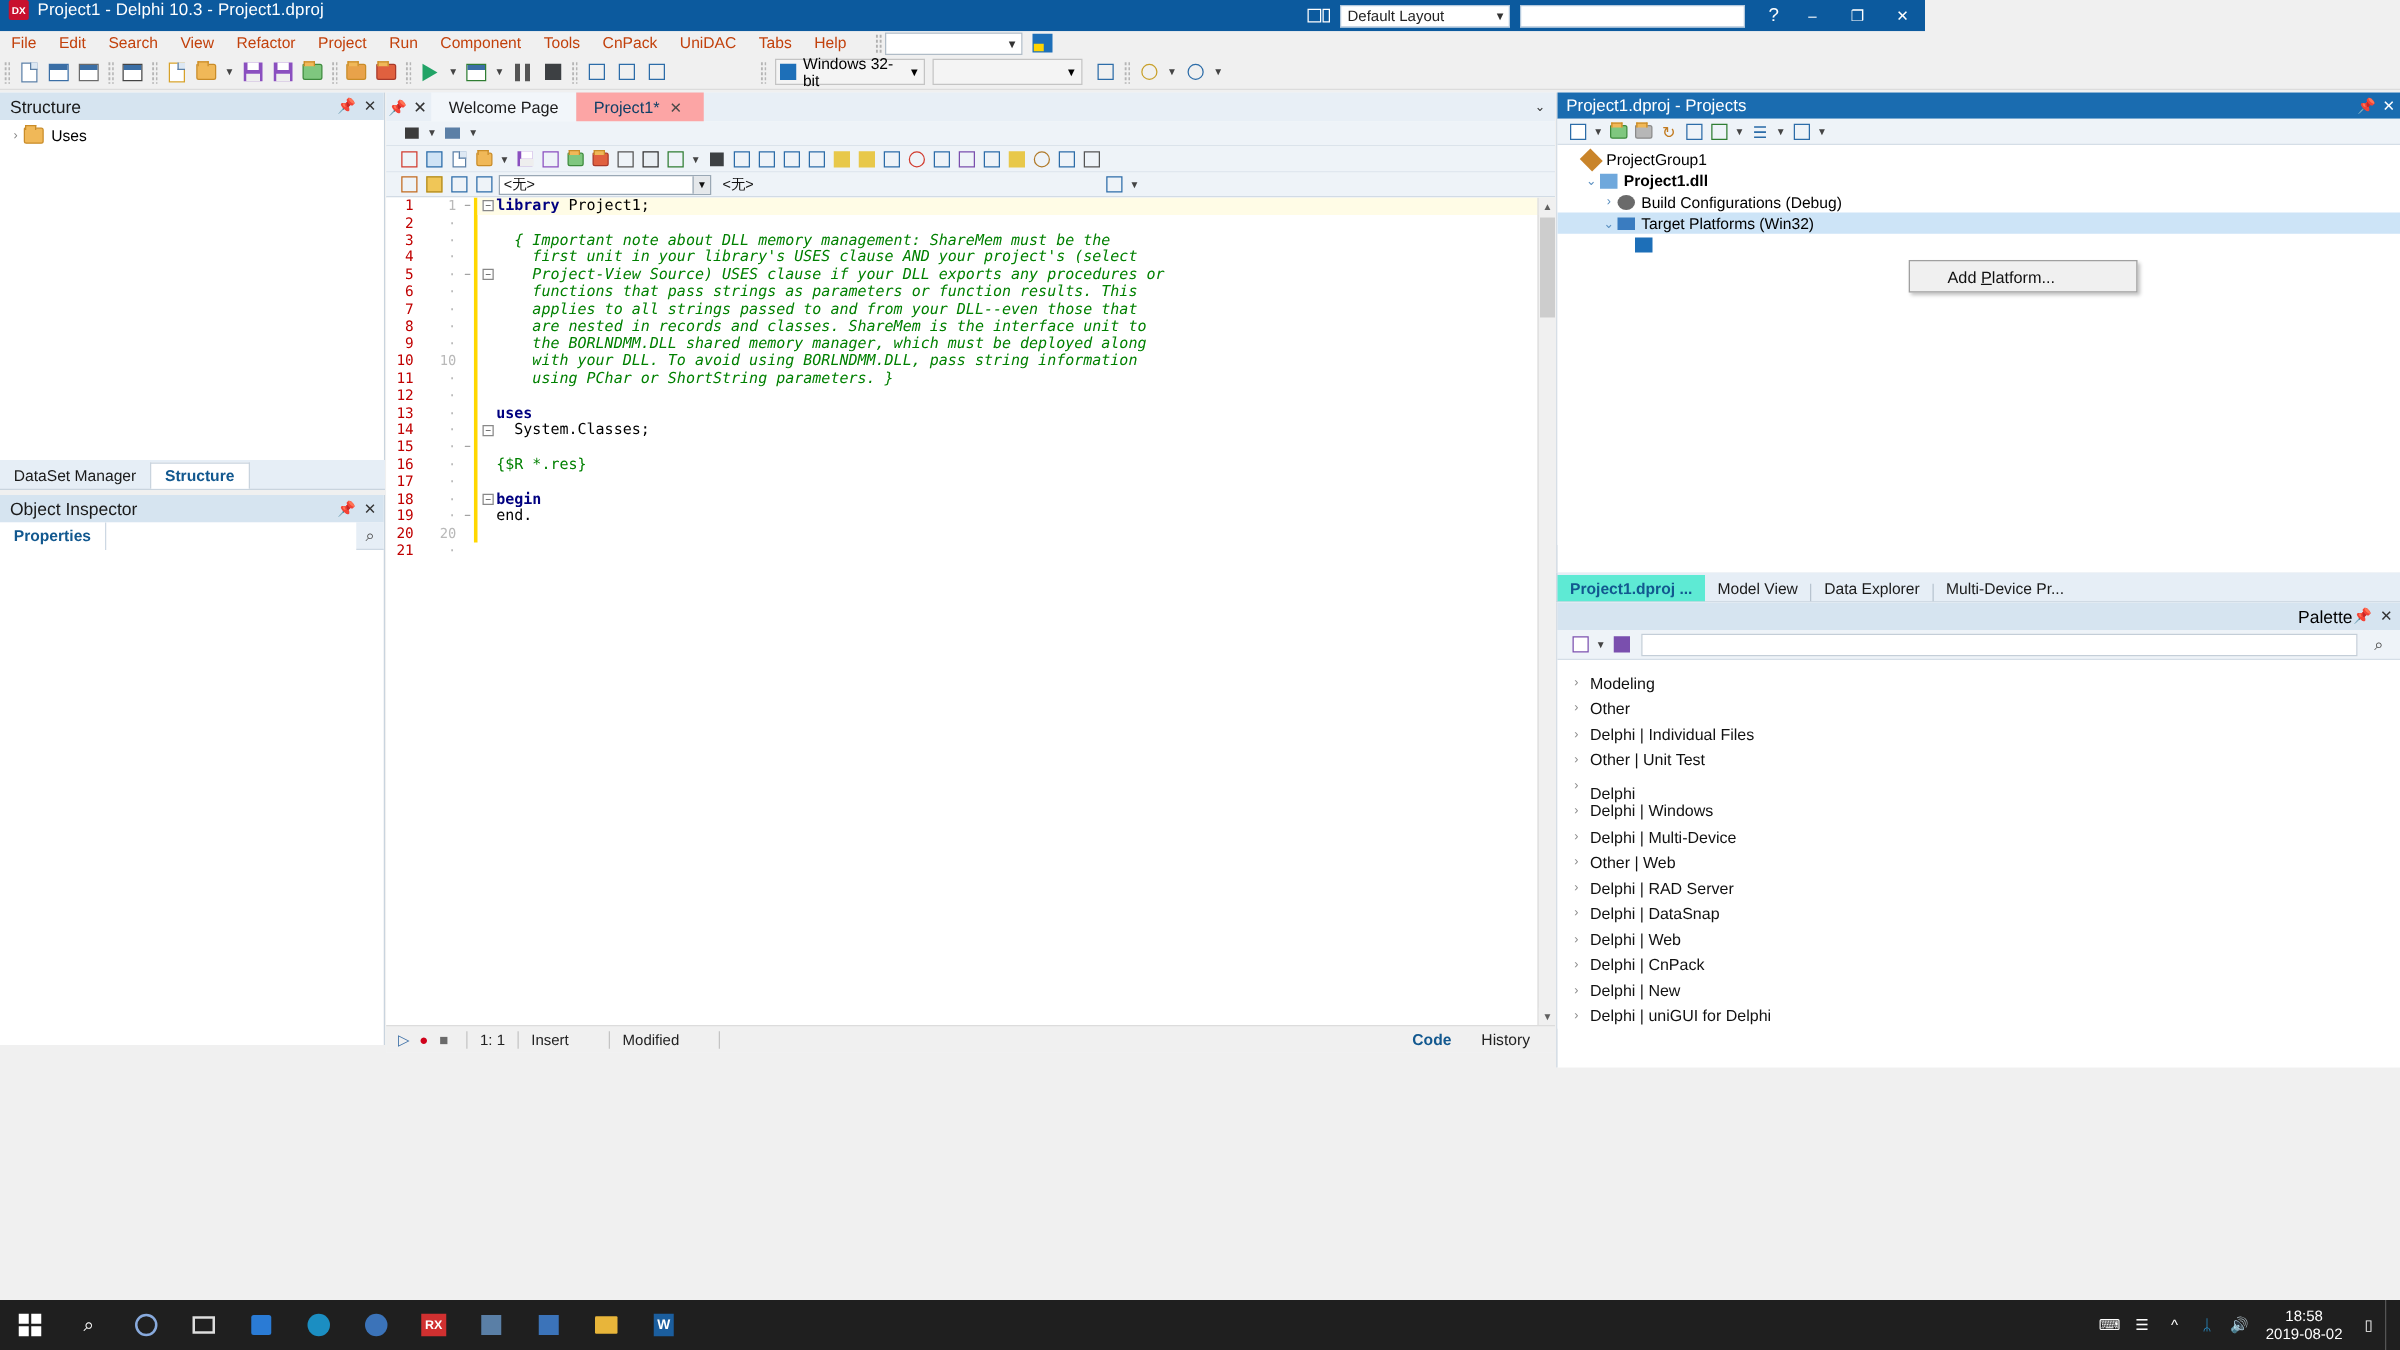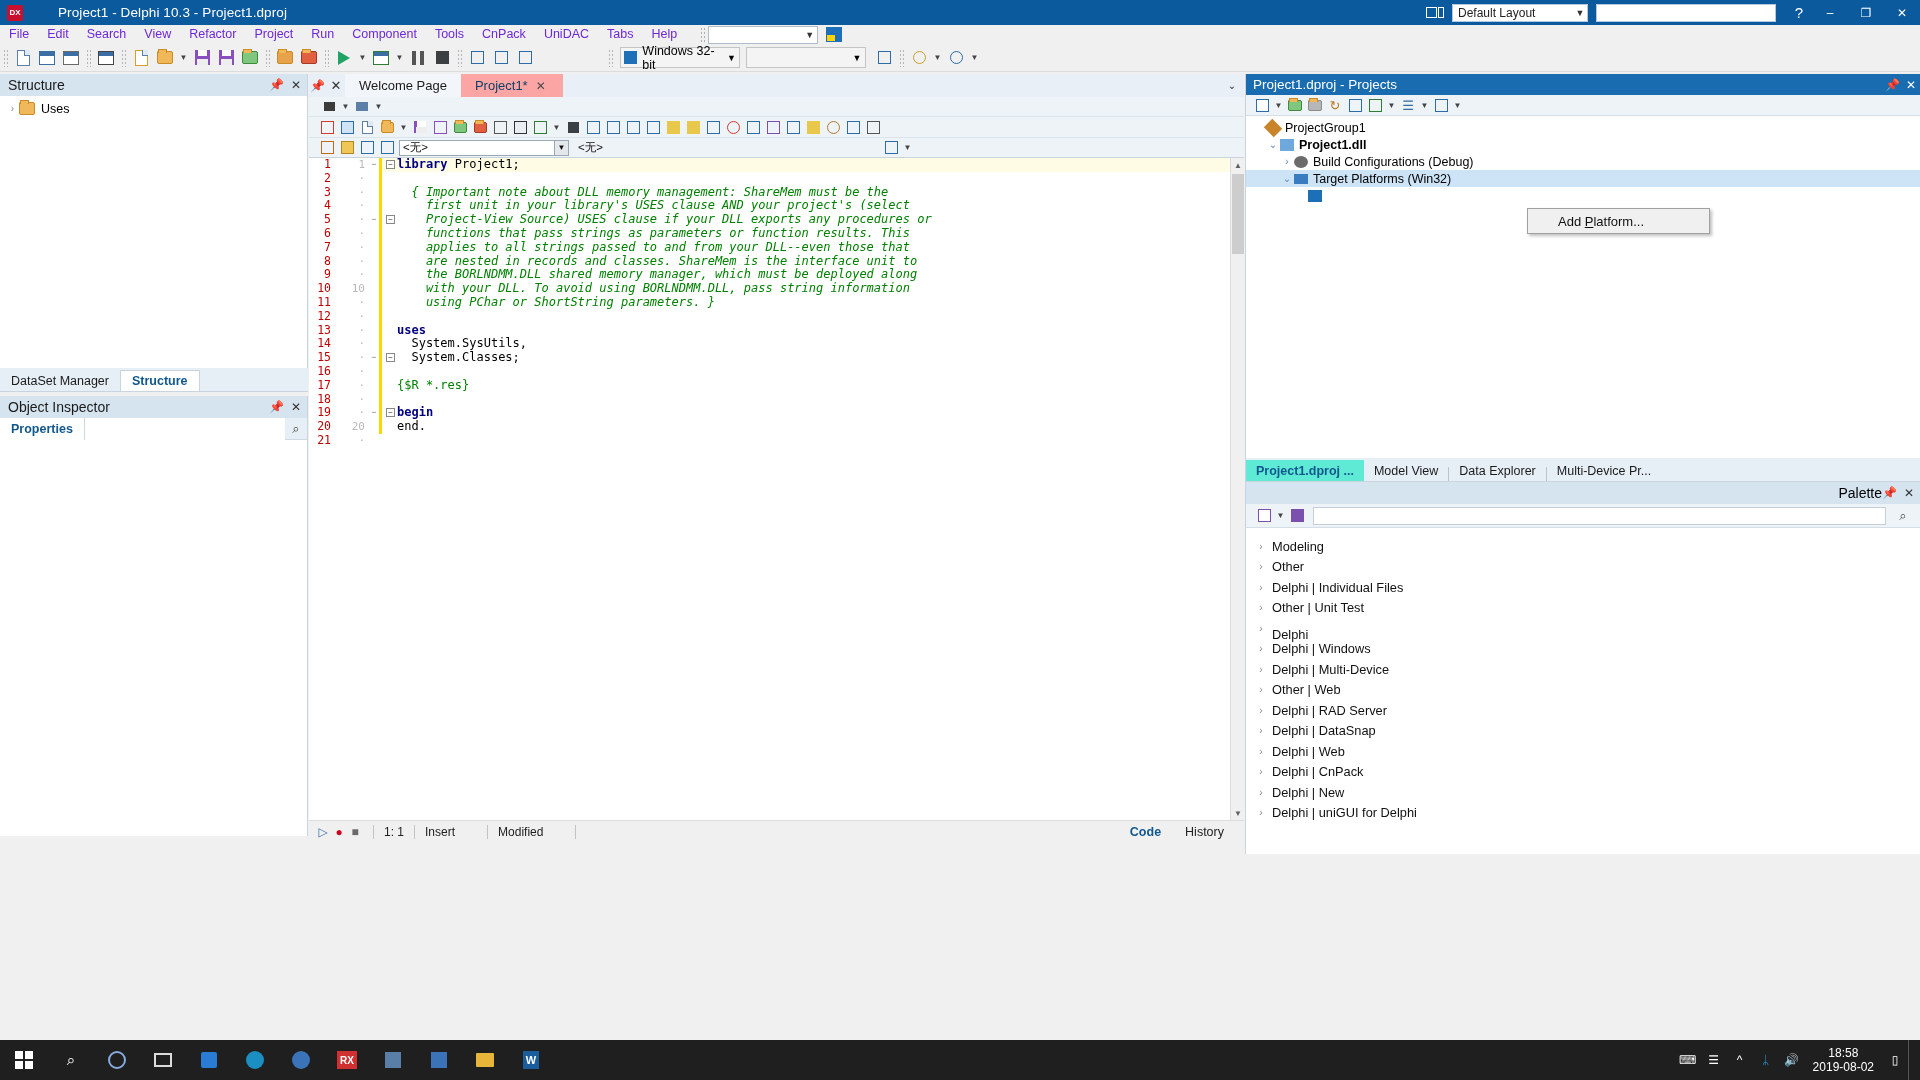--- a/index.html
+++ b/index.html
@@ -8,22 +8,22 @@
     font-family: "Liberation Sans", sans-serif;
     font-size: 13px;
     background: #f0f0f0;
     overflow: hidden;
     -webkit-font-smoothing: antialiased;
   }
   #app { position: relative; width: 1920px; height: 1080px; }
 
   
   .titlebar {
-    position: absolute; left:0; top:0; width:1920px; height:25px;
-    background: #0c5a9e; display:flex; align-items:center;gap:28px;
+    position: absolute; left:0; top:0; width:1540px; height:25px;
+    background: #0c5a9e; display:flex; align-items:flex-start;
   }
   .tb-icon {
     width:16px;height:16px;margin-left:7px;margin-right:7px;
     background:#c8102e;border-radius:2px;color:#fff;font-size:8px;
     font-weight:bold;display:flex;align-items:center;justify-content:center;
     font-family:"Liberation Sans",sans-serif;
   }
   .tb-title { color:#fff; font-size:13.5px; letter-spacing:.1px;}
   .tb-right { margin-left:auto; display:flex; align-items:center; height:25px;}
   .tb-layout-icon{ width:20px;height:16px;margin-right:6px; position:relative;}
@@ -41,21 +41,21 @@
     width:180px;height:18px;background:#fff;border:1px solid #b4c9dd;margin-right:10px;
   }
   .tb-qmark{width:26px;text-align:center;color:#fff;font-size:15px;}
   .tb-win-btn{width:36px;height:25px;display:flex;align-items:center;justify-content:center;color:#fff;font-size:12px;}
 
   
   .menubar {
     position:absolute;left:0;top:25px;width:1920px;height:19px;
     background:#f0f0f0;display:flex;align-items:center;
   }
-  .menubar .mi{ padding:0 9px;font-size:12.5px;color:#6d28d9;line-height:19px;height:19px;}
+  .menubar .mi{ padding:0 9px;font-size:12.5px;color:#c2410c;line-height:19px;height:19px;}
   .menu-spacer{ margin-left:14px; width:6px; height:16px;
       background-image: radial-gradient(circle, #b0b0b0 1px, transparent 1px);
       background-size: 3px 4px;}
   .menu-combo{ width:110px;height:18px;background:#fff;border:1px solid #b0bcc7;
       display:flex;align-items:center;margin-left:2px;}
   .menu-combo .ar{margin-left:auto;width:15px;text-align:center;font-size:9px;color:#333;}
   .menu-ico-y{width:16px;height:15px;margin-left:8px;background:#1d6fb8;position:relative;}
   .menu-ico-y:after{content:"";position:absolute;left:1px;bottom:1px;width:8px;height:6px;background:#ffd400;}
 
   
@@ -605,21 +605,20 @@
           <div class="cl"><span style="display: inline-block; width: 11px;"></span><span class="cm">    first unit in your library's USES clause AND your project's (select</span></div>
           <div class="cl"><span class="foldbox">−</span><span class="cm">    Project-View Source) USES clause if your DLL exports any procedures or</span></div>
           <div class="cl"><span style="display: inline-block; width: 11px;"></span><span class="cm">    functions that pass strings as parameters or function results. This</span></div>
           <div class="cl"><span style="display: inline-block; width: 11px;"></span><span class="cm">    applies to all strings passed to and from your DLL--even those that</span></div>
           <div class="cl"><span style="display: inline-block; width: 11px;"></span><span class="cm">    are nested in records and classes. ShareMem is the interface unit to</span></div>
           <div class="cl"><span style="display: inline-block; width: 11px;"></span><span class="cm">    the BORLNDMM.DLL shared memory manager, which must be deployed along</span></div>
           <div class="cl"><span style="display: inline-block; width: 11px;"></span><span class="cm">    with your DLL. To avoid using BORLNDMM.DLL, pass string information</span></div>
           <div class="cl"><span style="display: inline-block; width: 11px;"></span><span class="cm">    using PChar or ShortString parameters. }</span></div>
           <div class="cl"><span style="display: inline-block; width: 11px;"></span></div>
           <div class="cl"><span style="display: inline-block; width: 11px;"></span><span class="kw">uses</span></div>
-          <div class="cl"><span style="display: inline-block; width: 11px;"></span><span class="plain">  System.SysUtils,</span></div>
           <div class="cl"><span class="foldbox">−</span><span class="plain">  System.Classes;</span></div>
           <div class="cl"><span style="display: inline-block; width: 11px;"></span></div>
           <div class="cl"><span style="display: inline-block; width: 11px;"></span><span class="dr">{$R *.res}</span></div>
           <div class="cl"><span style="display: inline-block; width: 11px;"></span></div>
           <div class="cl"><span class="foldbox">−</span><span class="kw">begin</span></div>
           <div class="cl"><span style="display: inline-block; width: 11px;"></span><span class="plain">end.</span></div>
           <div class="cl"><span style="display: inline-block; width: 11px;"></span></div>
         </div>
       <div class="code-vscroll">
         <div class="cv-up">▲</div>

